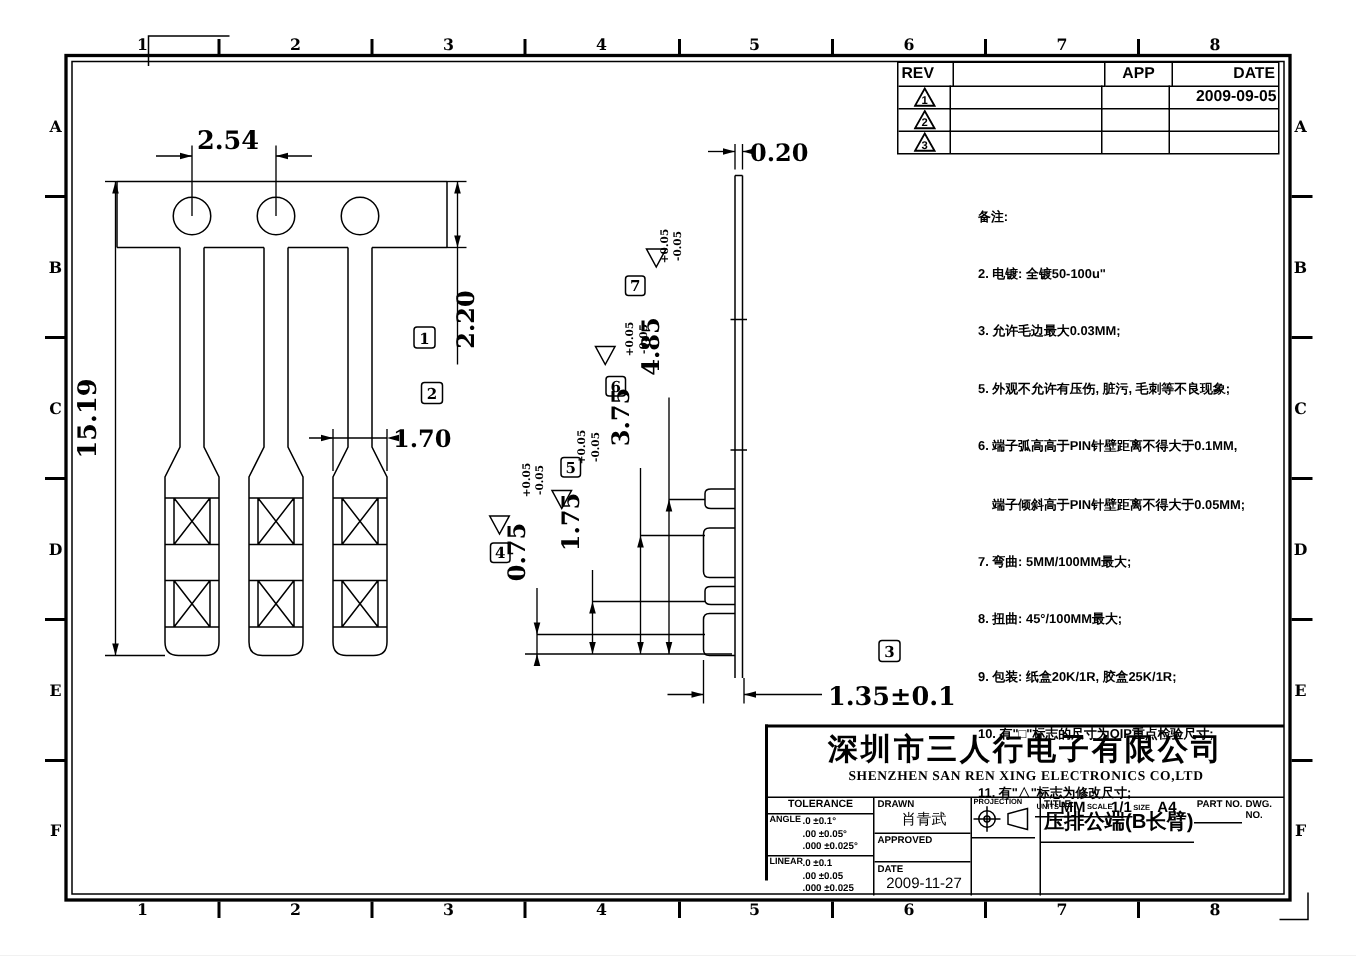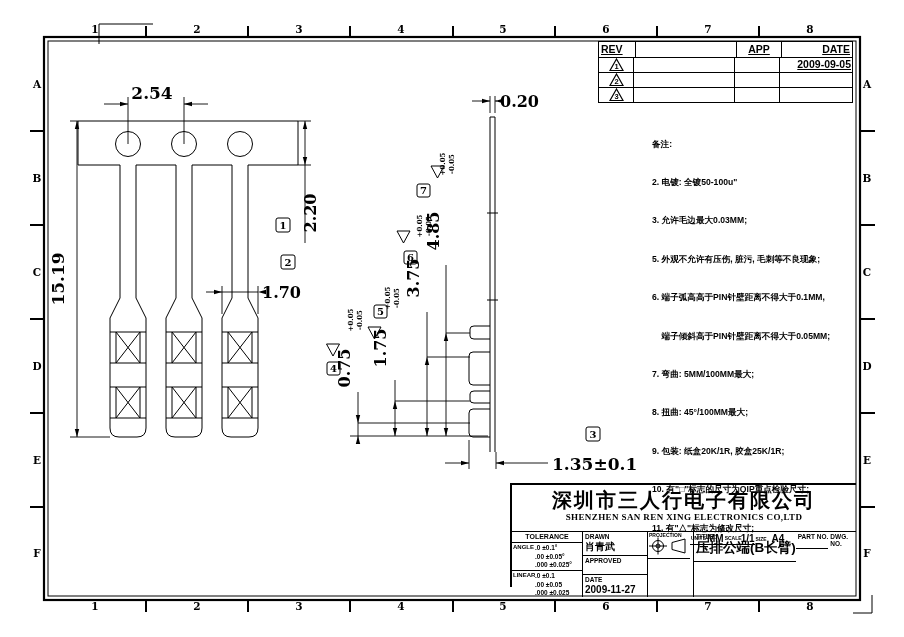--- a/index.html
+++ b/index.html
@@ -9,21 +9,21 @@
   .dim{font:700 16px "DejaVu Serif",serif;}
   .dim-big{font:700 17px "DejaVu Serif",serif;}
   .tol{font:700 7px "DejaVu Serif",serif;}
   .mk{font:700 10px "DejaVu Serif",serif;}
   .zone{font:700 10.5px "DejaVu Serif",serif;}
 
   
   .rev-table{position:absolute;left:598px;top:41px;width:253px;border:1.6px solid #000;
              font-family:"Liberation Sans",sans-serif;}
   .rev-row{display:flex;height:15px;line-height:15px;}
-  .rev-row > div{border-right:1px solid #000;border-bottom:1px solid #000;height:15px;overflow:hidden;text-decoration:underline;}
+  .rev-row > div{border-right:1px solid #000;border-bottom:1px solid #000;height:15px;overflow:hidden;}
   .rev-row > div:last-child{border-right:none;}
   .rev-row:last-child > div{border-bottom:none;}
   .rc1{width:34px;}.rc2{width:100px;}.rc3{width:44px;}.rc4{flex:1;}
   .rev-head{font-weight:bold;font-size:10.5px;}
   .rev-head .rc1{padding-left:2px;}
   .rev-head .rc3{text-align:center;}
   .rev-head .rc4{text-align:right;padding-right:2px;}
   .rev-date{font-weight:bold;font-size:10.5px;text-align:right;padding-right:1px;}
   .rev-tri{display:block;margin:1px auto 0 auto;}
   .rev-tri polygon{fill:none;stroke:#000;stroke-width:1.2px;}
@@ -49,21 +49,21 @@
   .tol-sec.linear{border-top:1px solid #000;height:27px;}
   .tol-label{width:22px;font:700 6px "Liberation Sans",sans-serif;padding-top:1px;padding-left:1px;}
   .tol-rows{flex:1;font:700 6.5px "Liberation Sans",sans-serif;line-height:8.6px;padding-top:1px;}
   
   .tb-sign{width:65px;border-right:1px solid #000;box-sizing:border-box;display:flex;flex-direction:column;}
   .sign-cell{border-bottom:1px solid #000;box-sizing:border-box;padding:1px 0 0 2px;}
   .sign-cell:last-child{border-bottom:none;}
   .sign-drawn{height:24px;}
   .sign-appr{height:19px;}
   .sign-date{flex:1;}
-  .sign-val{display:block;font-weight:bold;font-size:10px;line-height:13px;}
+  .sign-val{display:block;font-weight:normal;font-size:10px;text-align:center;line-height:13px;}
   
   .tb-proj{width:46px;border-right:1px solid #000;box-sizing:border-box;display:flex;flex-direction:row;}
   .proj-sym{height:26px;border-bottom:1px solid #000;position:relative;}
   .proj-sym .lbl{position:absolute;left:1px;top:0;font-size:5px;}
   .proj-sym svg{display:block;margin:5px auto 0 auto;}
   .proj-row{height:13px;border-bottom:1px solid #000;display:flex;align-items:center;box-sizing:border-box;}
   .proj-row:last-child{border-bottom:none;}
   .proj-row .lbl{width:16px;font-size:5px;padding-left:1px;}
   .proj-row .pval{flex:1;text-align:center;font-weight:bold;font-size:10px;}
   

